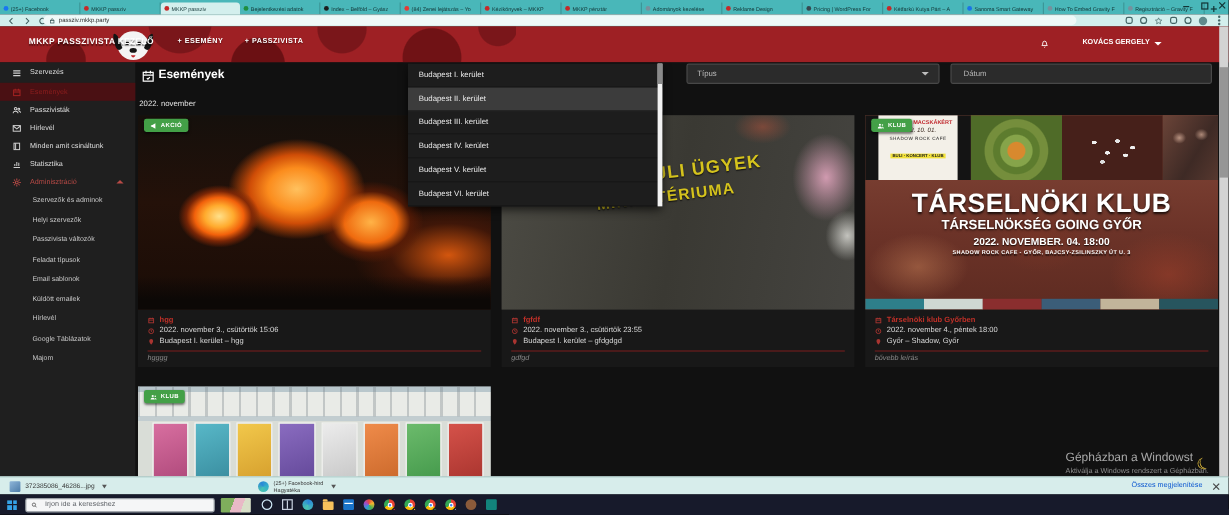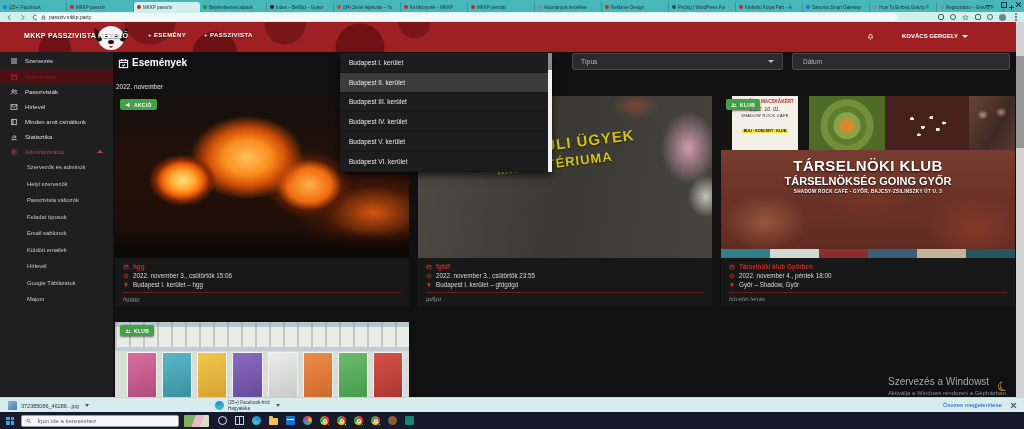--- a/index.html
+++ b/index.html
@@ -116,21 +116,21 @@
     radial-gradient(2.2px 1.6px at 45% 58%,#eee 90%,transparent),
     radial-gradient(2.2px 1.6px at 55% 40%,#e5e5e5 90%,transparent),
     radial-gradient(2.2px 1.6px at 63% 62%,#eee 90%,transparent),
     radial-gradient(2.2px 1.6px at 40% 72%,#ddd 90%,transparent),
     radial-gradient(2.2px 1.6px at 70% 50%,#eee 90%,transparent);}
   .ps4{flex:1;background:linear-gradient(120deg,#6b4438,#3e2a25 60%,#57382f);position:relative;}
   .ps4::before{content:"";position:absolute;inset:0;background:
     radial-gradient(8px 7px at 30% 35%,rgba(210,170,150,.8),transparent 70%),
     radial-gradient(8px 7px at 70% 30%,rgba(200,160,140,.8),transparent 70%);}
   .ptxt{position:absolute;top:62px;left:0;right:0;text-align:center;color:#fff;}
-  .pt1{font-size:15px;font-weight:bold;letter-spacing:.4px;text-shadow:0 1px 2px rgba(0,0,0,.8);line-height:1.1;}
+  .pt1{font-size:22px;font-weight:bold;letter-spacing:.4px;text-shadow:0 1px 2px rgba(0,0,0,.8);line-height:1.1;}
   .pt2{font-size:11px;font-weight:bold;text-shadow:0 1px 2px rgba(0,0,0,.8);}
   .pt3{font-size:8.5px;font-weight:bold;margin-top:2px;text-shadow:0 1px 1px rgba(0,0,0,.8);}
   .pt4{font-size:4.6px;font-weight:bold;margin-top:2px;letter-spacing:.3px;text-shadow:0 1px 1px rgba(0,0,0,.8);}
   .pbot{position:absolute;bottom:0;left:0;right:0;height:9px;display:flex;}
   .pbot span{flex:1;}
   .pb1{background:#2e7f8a}.pb2{background:#cfd8d2}.pb3{background:#8a2e2e}.pb4{background:#3b5d78}.pb5{background:#c2b49a}.pb6{background:#27555e}
   .img-mural{height:107px;background:linear-gradient(180deg,#b9c7cc 0 5px,#e9ebe7 5px 25px,#c2cdd0 25px 29px,#d9ddd7 29px 100%);position:relative;}
   .img-mural::before{content:"";position:absolute;left:0;right:0;top:0;height:25px;background:repeating-linear-gradient(90deg,rgba(120,130,136,.35) 0 2px,transparent 2px 14px);}
   .murals{position:absolute;top:30px;left:12px;right:6px;height:48px;display:flex;gap:5px;}
   .murals span{flex:1;border:1px solid #f2f2f0;}
@@ -545,20 +545,21 @@
               <div class="m5">BULI · KONCERT · KLUB</div>
             </div>
           </div>
           <div class="ps2"></div>
           <div class="ps3"></div>
           <div class="ps4"></div>
         </div>
         <div class="ptxt">
           <div class="pt1">TÁRSELNÖKI KLUB</div>
           <div class="pt2">TÁRSELNÖKSÉG GOING GYŐR</div>
+          <div class="pt3">2022. NOVEMBER. 04. 18:00</div>
           <div class="pt4">SHADOW ROCK CAFE - GYŐR, BAJCSY-ZSILINSZKY ÚT U. 3</div>
         </div>
         <div class="pbot">
             <span class="pb1"></span>
             <span class="pb2"></span>
             <span class="pb3"></span>
             <span class="pb4"></span>
             <span class="pb5"></span>
             <span class="pb6"></span>
           </div>
@@ -612,21 +613,21 @@
             <span class="mu3"></span>
             <span class="mu4"></span>
             <span class="mu5"></span>
             <span class="mu6"></span>
             <span class="mu7"></span>
             <span class="mu8"></span>
           </div>
       </div>
     </div>
 
-    <div class="wm1">Szervezés a Windowst</div>
+    <div class="wm1">Gépházban a Windowst</div>
     <div class="wm2">Aktiválja a Windows rendszert a Gépházban.</div>
     <div class="moon">☾</div>
   </div>
 
   <div class="pagescroll">
       <div class="pagethumb"></div>
     </div>
 
   <div class="dlbar">
     <div class="dlitem" style="left:8px;">

